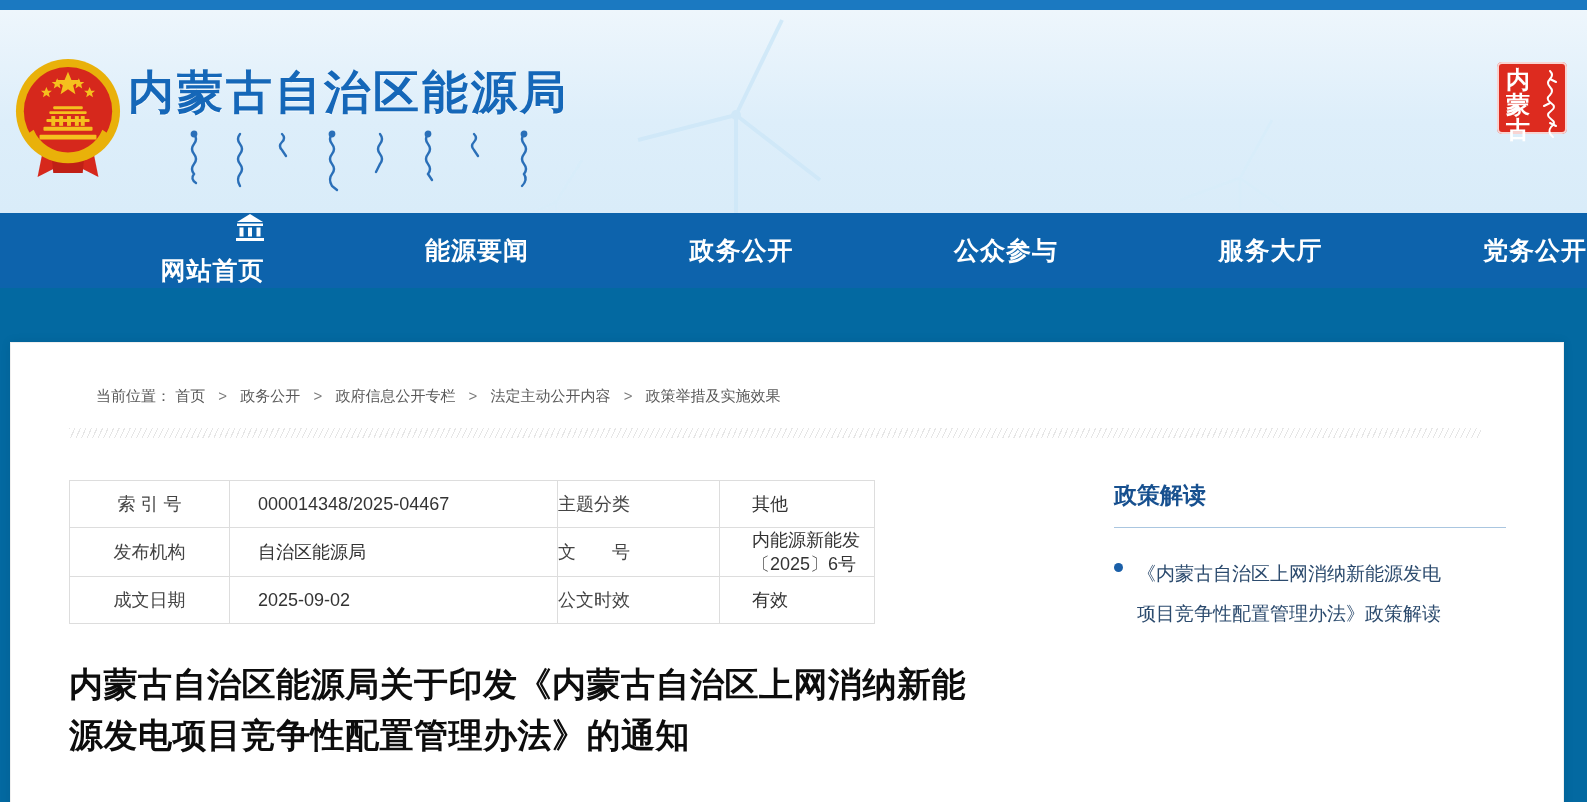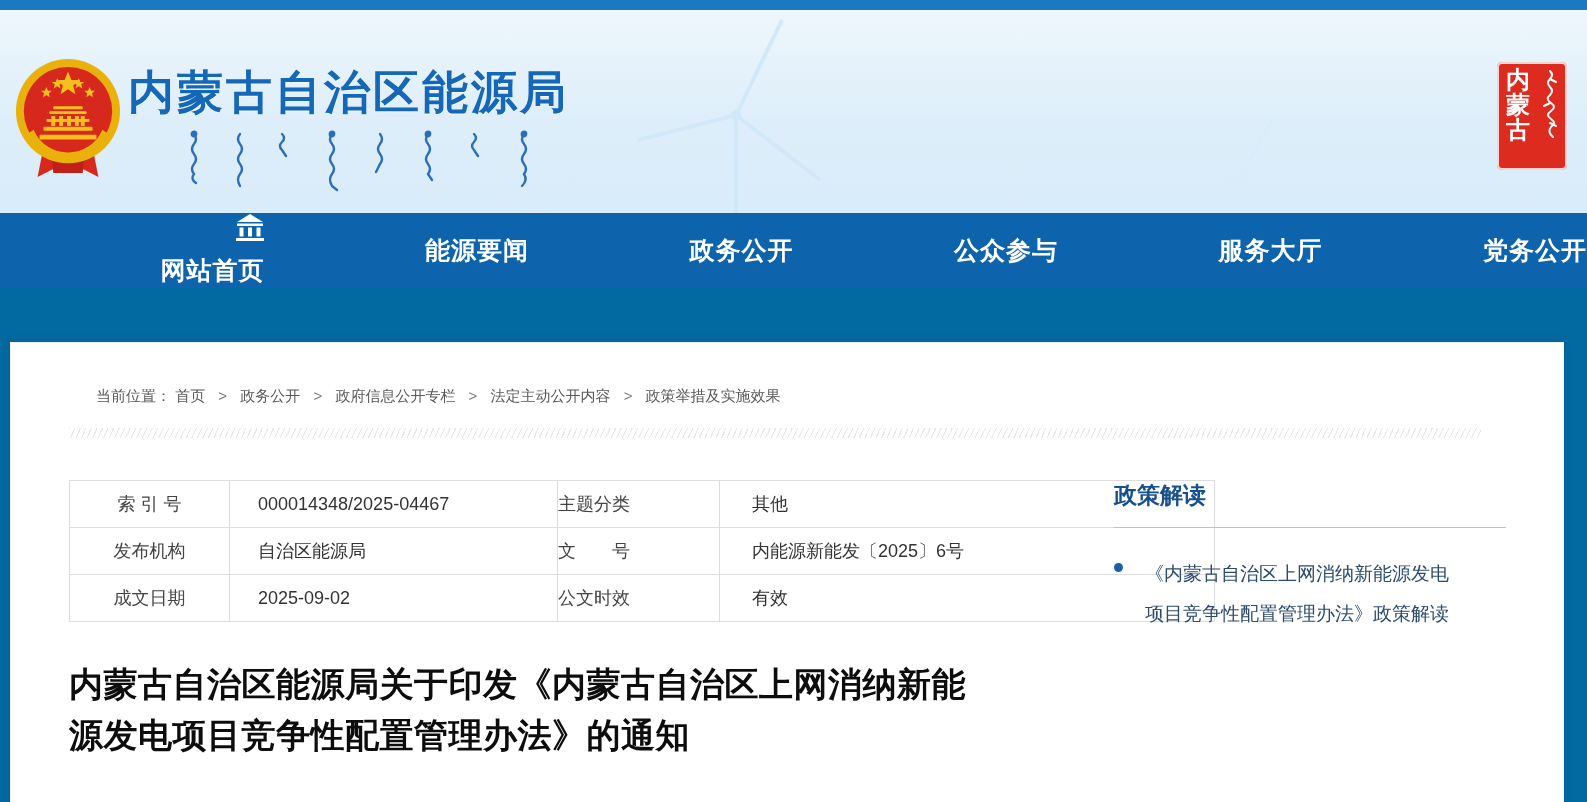--- a/index.html
+++ b/index.html
@@ -35,21 +35,21 @@
                   font-family:"Liberation Sans","DejaVu Sans",sans-serif; }
   .search-input::placeholder { color:#9b9b9b; }
   .search-btn { position:absolute; right:-2px; top:-2px; width:132px; height:54px; border:none;
                 border-radius:27px; background:#0f5da1; cursor:pointer; overflow:hidden; }
   .search-btn::before { content:""; position:absolute; left:5px; top:3px; width:110px; height:46px;
                         border-radius:23px; background:#1e7ab9; }
   .search-btn span { position:relative; z-index:1; color:#fff; font-size:23px; font-weight:bold;
                      letter-spacing:2px; }
 
   
-  .seal { position:absolute; left:1497px; top:52px; width:70px; height:108px; background:#dd2b1f;
+  .seal { position:absolute; left:1497px; top:52px; width:70px; height:72px; background:#dd2b1f;
           border-radius:5px; box-shadow:inset 0 0 0 2px rgba(255,255,255,.8); }
   .seal-cn { position:absolute; left:7px; top:6px; width:28px; color:#fff; font-size:24px;
              line-height:25px; font-family:"Liberation Serif","DejaVu Serif",serif; font-weight:bold;
              text-align:center; }
   .seal-mn { position:absolute; right:6px; top:6px; }
 
   
   .navbar { position:absolute; left:0; top:213px; width:1587px; height:75px; background:#0d63ac;
             display:grid; grid-template-columns:repeat(6,1fr); align-items:center; }
   .nav-item { display:flex; align-items:flex-end; justify-content:center; gap:12px; height:75px;
@@ -61,33 +61,33 @@
           border:1px solid #efefef; box-shadow:0 0 10px rgba(0,0,0,.08); }
 
   .breadcrumb { position:absolute; left:85px; top:44px; font-size:15px; color:#595959; }
   .breadcrumb a { color:#595959; text-decoration:none; cursor:pointer; }
   .crumb-sep { margin:0 9px; color:#7a7a7a; }
 
   .hatch { position:absolute; left:58px; top:85px; width:1412px; height:10px;
            background:repeating-linear-gradient(115deg,#e6e6e6 0 1px,transparent 1px 5px); }
 
   
-  .meta-table { position:absolute; left:58px; top:137px; width:1146px; border-collapse:collapse; }
+  .meta-table { position:absolute; left:58px; top:137px; width:806px; border-collapse:collapse; }
   .meta-table td { border:1px solid #ddd; height:47px; font-size:18px; color:#333;
                    background:#fff; }
   td.m-label { width:160px; text-align:center; color:#444; }
   td.m-val1  { width:328px; padding-left:28px; }
   td.m-label2{ width:162px; text-align:left; color:#444;margin-top:36px; }
   td.m-val2  { padding-left:32px; }
 
   
   .sidebar { position:absolute; left:1103px; top:137px; width:392px; }
   .sidebar-title { font-size:23px; font-weight:bold; color:#17508f; padding-bottom:16px;
                    border-bottom:1px solid #aac6e0; }
-  .sidebar-list { margin-top:26px;text-align:center; }
+  .sidebar-list { margin-top:26px; }
   .sidebar-item { display:flex; gap:14px; cursor:pointer; }
   .bullet { width:9px; height:9px; border-radius:50%; background:#1a5fa8; margin-top:9px; flex:none; }
   .sidebar-link { width:320px; font-size:19px; color:#2c4b6e; line-height:40px; text-decoration:none; }
 
   
   .article-title { position:absolute; left:58px; top:316px; width:912px; font-size:34px;
                    font-weight:bold; color:#0d0d0d; line-height:51px; letter-spacing:0.5px; }
 </style>
 </head>
 <body>

